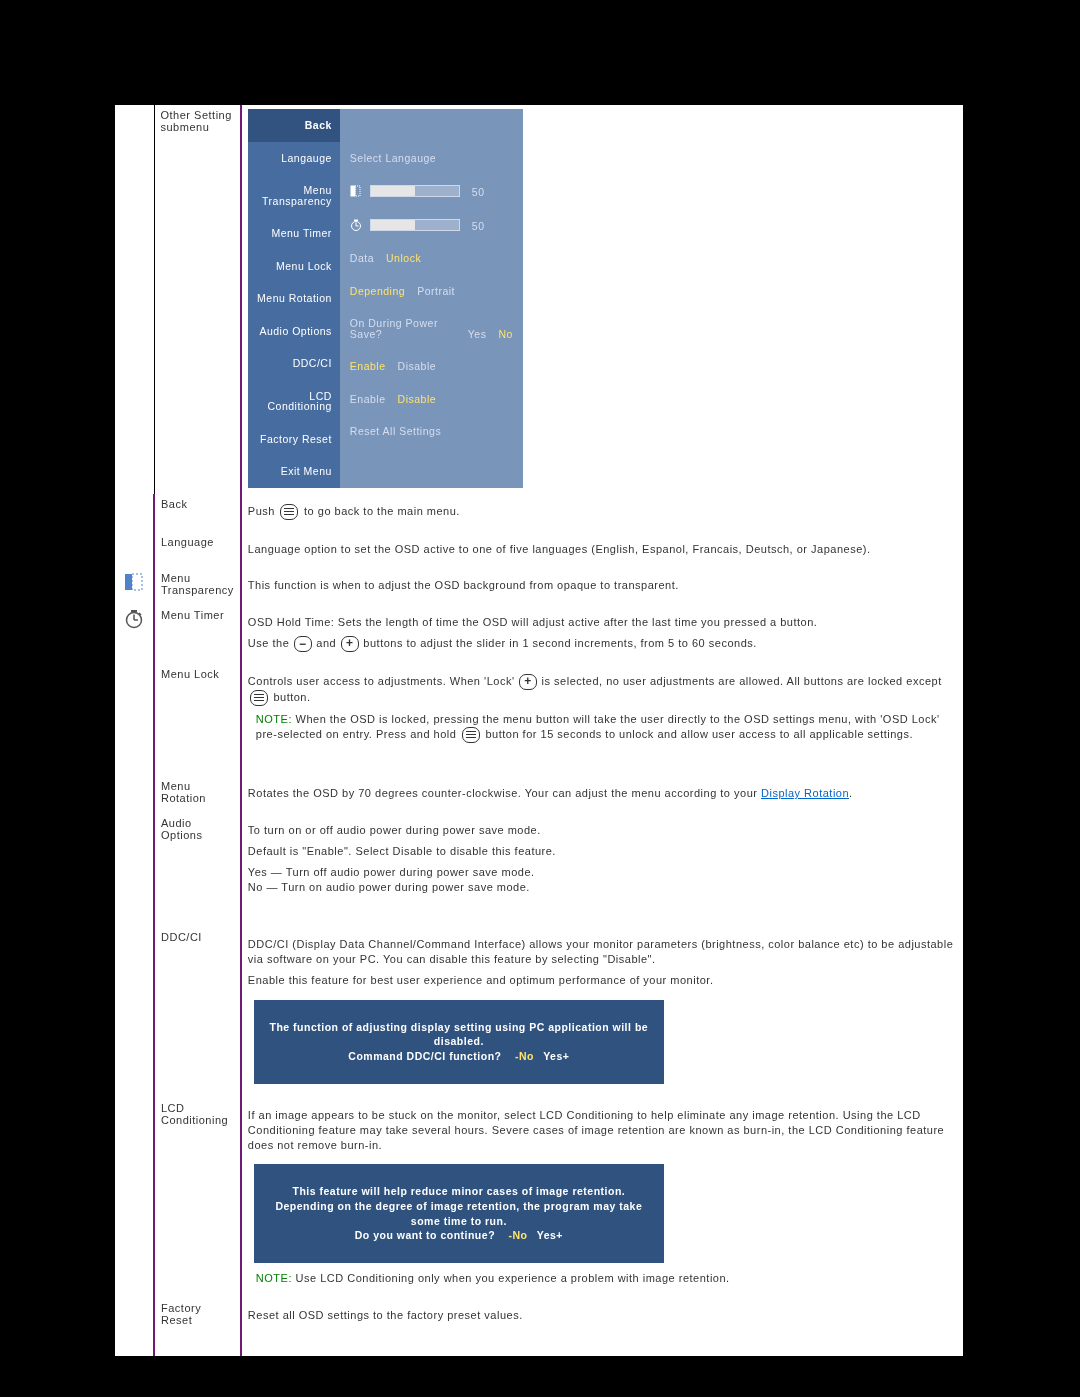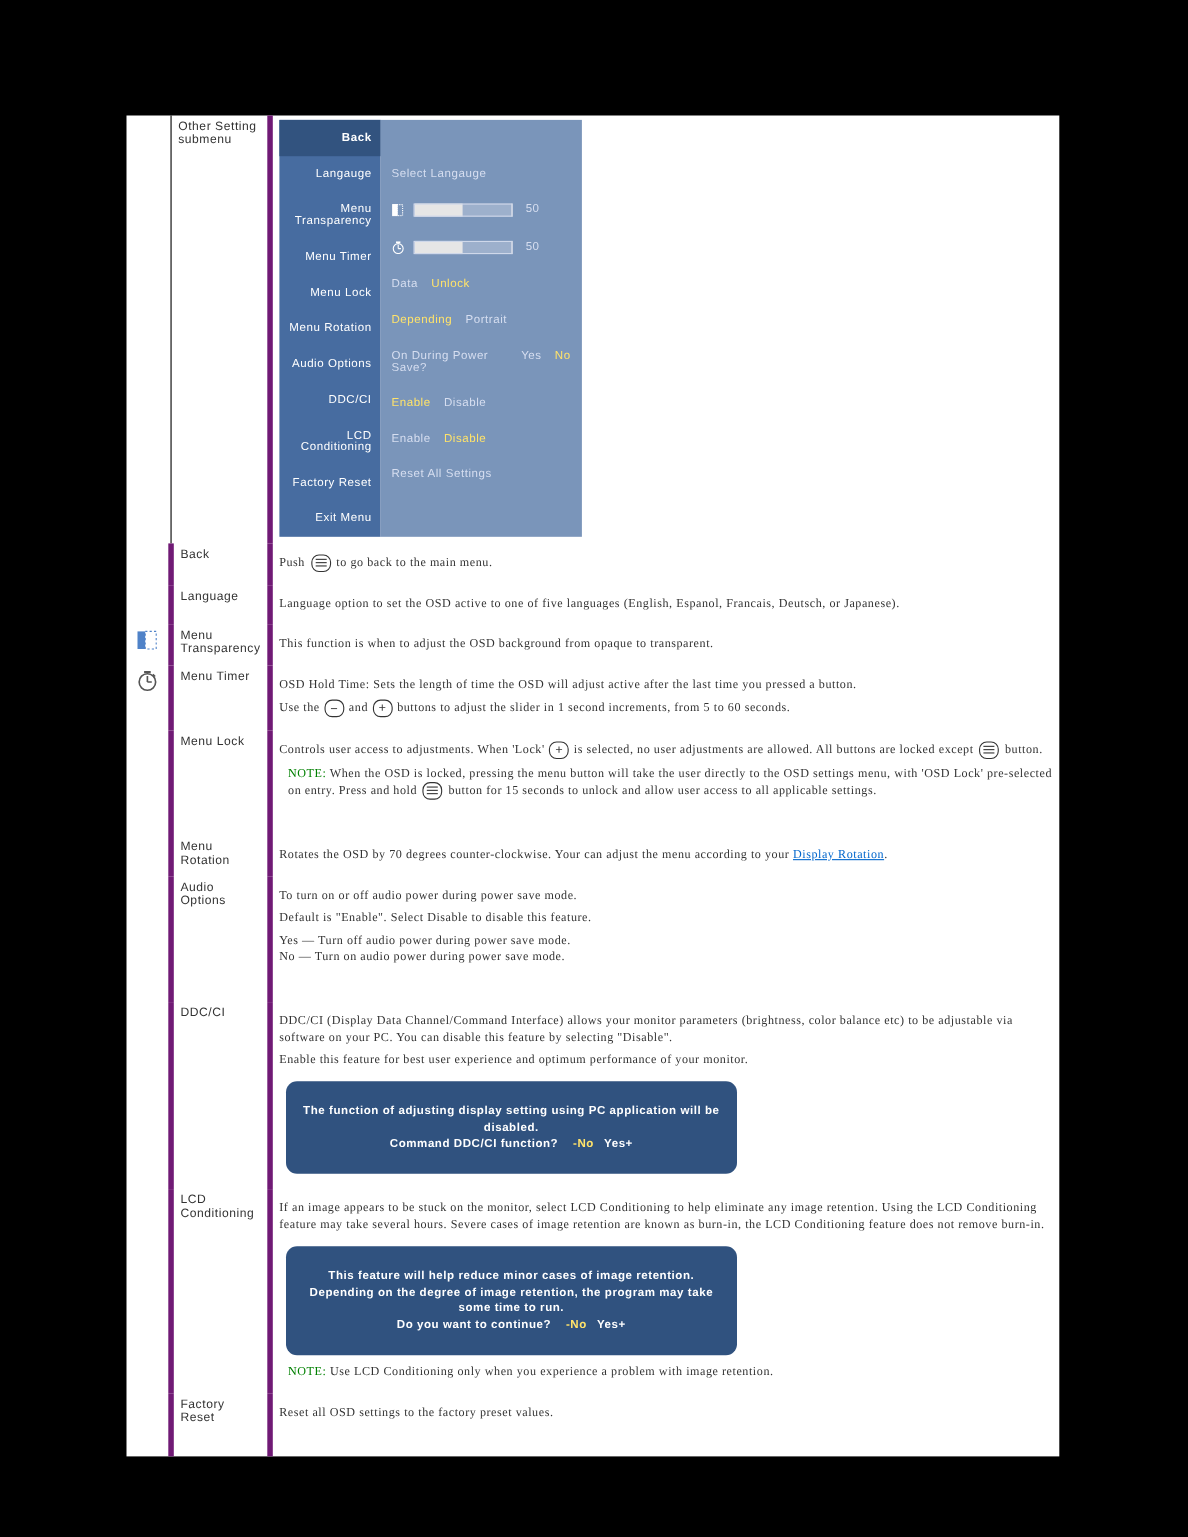--- a/index.html
+++ b/index.html
@@ -20,21 +20,21 @@
     top: 105px;
     width: 848px;
     padding: 0;
   }
   table.outer {
     border-collapse: collapse;
     width: 100%;
   }
   table.outer > tbody > tr > td {
     border-left: 1px solid #000;
-    border-right: 5px solid #701a75;
+    border-right: 2px solid #701a75;
     vertical-align: top;
     padding: 4px 6px 6px 6px;
   }
   table.outer > tbody > tr > td:first-child {
     border-left: none;
     width: 34px;
     padding: 4px 2px;
     text-align: center;
   }
   table.outer > tbody > tr > td:nth-child(2) {
@@ -68,51 +68,50 @@
     font-weight: bold;
   }
   .osd .values {
     flex: 1;
     background: #7a95ba;
     color: #d6def0;
   }
   .osd .values .vrow {
     padding: 11px 10px;
     display: flex;
-    align-items: flex-start;
+    align-items: flex-end;
     gap: 12px;
   }
   .osd .values .vrow .sel { color: #ffe36a; }
   .osd .values .sliderwrap {
     display: inline-flex;
     align-items: center;
     gap: 8px;
   }
   .osd .values .slider {
     width: 88px;
     height: 10px;
     background: linear-gradient(to right, #e6e6e6 0%, #e6e6e6 50%, #9db0cc 50%, #9db0cc 100%);
     border: 1px solid #cfd8ea;
   }
   .note-green { color: #008000; }
   a.link { color: #0066cc; text-decoration: underline; }
-  p { margin: 6px 0; line-height: 1.35; font-family: Liberation Serif, serif; }
+  p { margin: 6px 0; line-height: 1.35; }
 
   
   .prompt {
     background: #30527f;
     color: #fff;
     width: 390px;
     margin: 12px 0 8px 6px;
     padding: 20px 10px;
     text-align: center;
     font-size: 10.5px;
     font-weight: bold;
     line-height: 1.4;
-    border-radius: 10px;
   }
   .prompt .no { color: #ffe36a; margin: 0 6px 0 10px;}
   .prompt .yes { color: #fff; }
 
   
   svg.cell-icon { width: 20px; height: 20px; }
 
   
   .btn-icon {
     display: inline-block;

